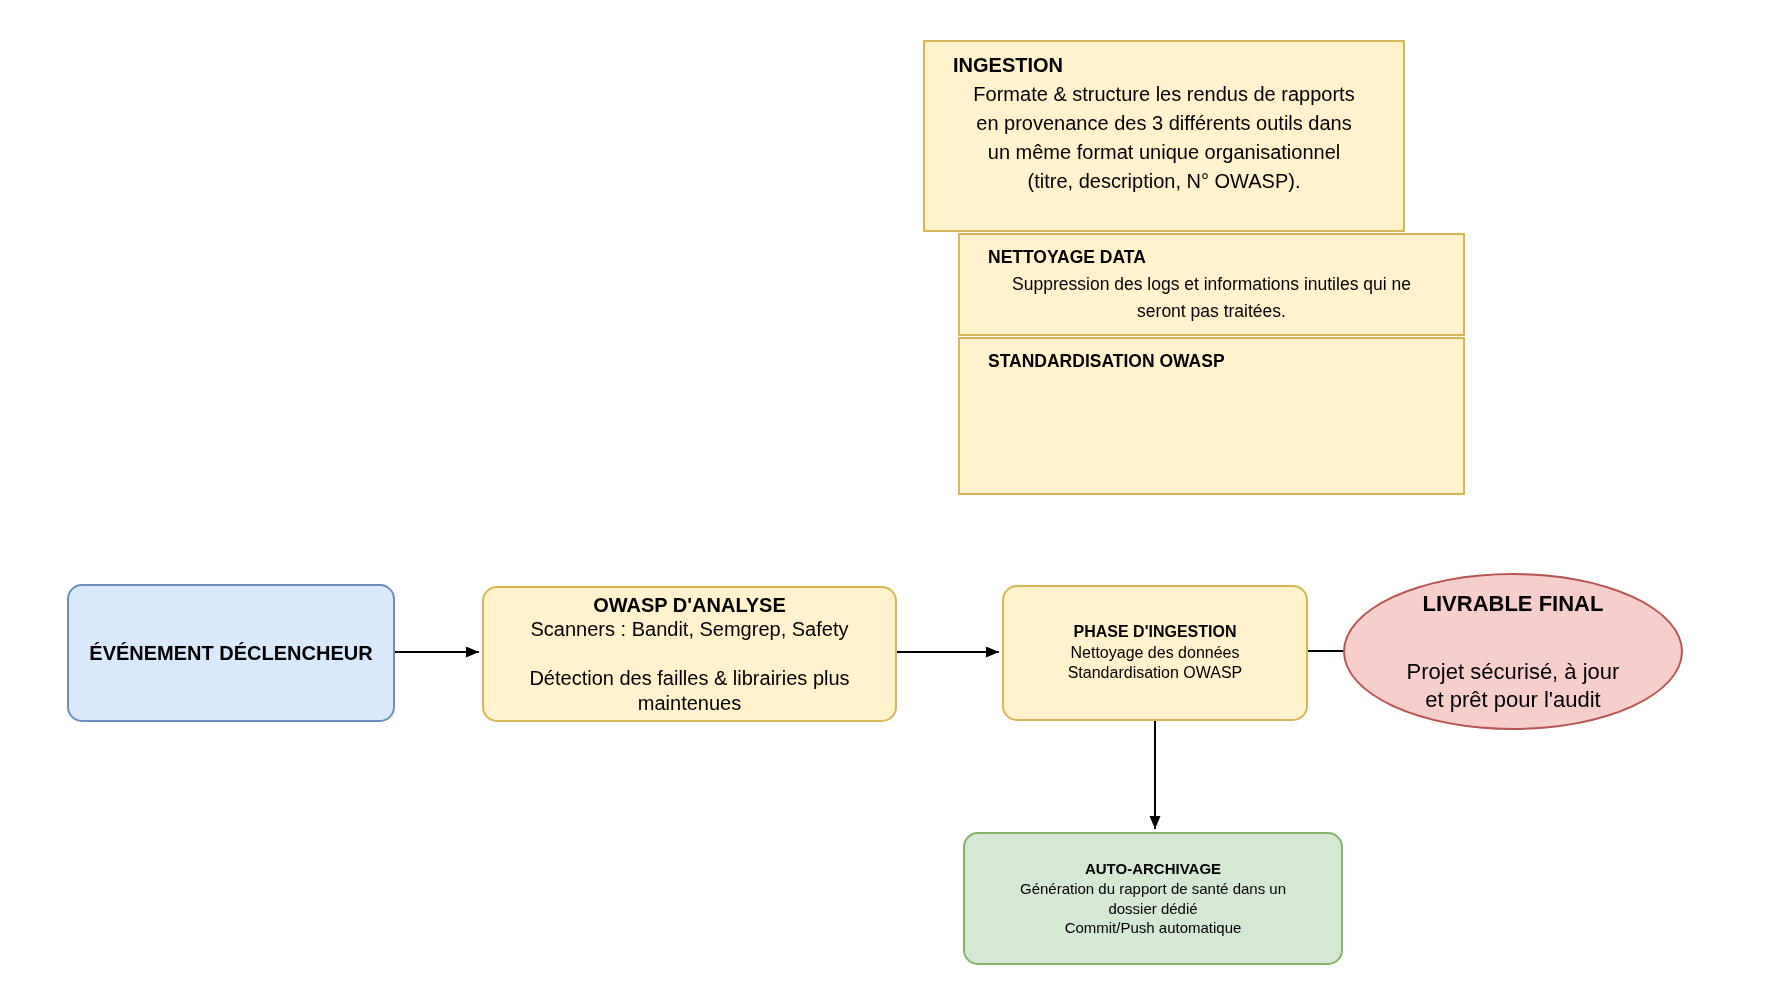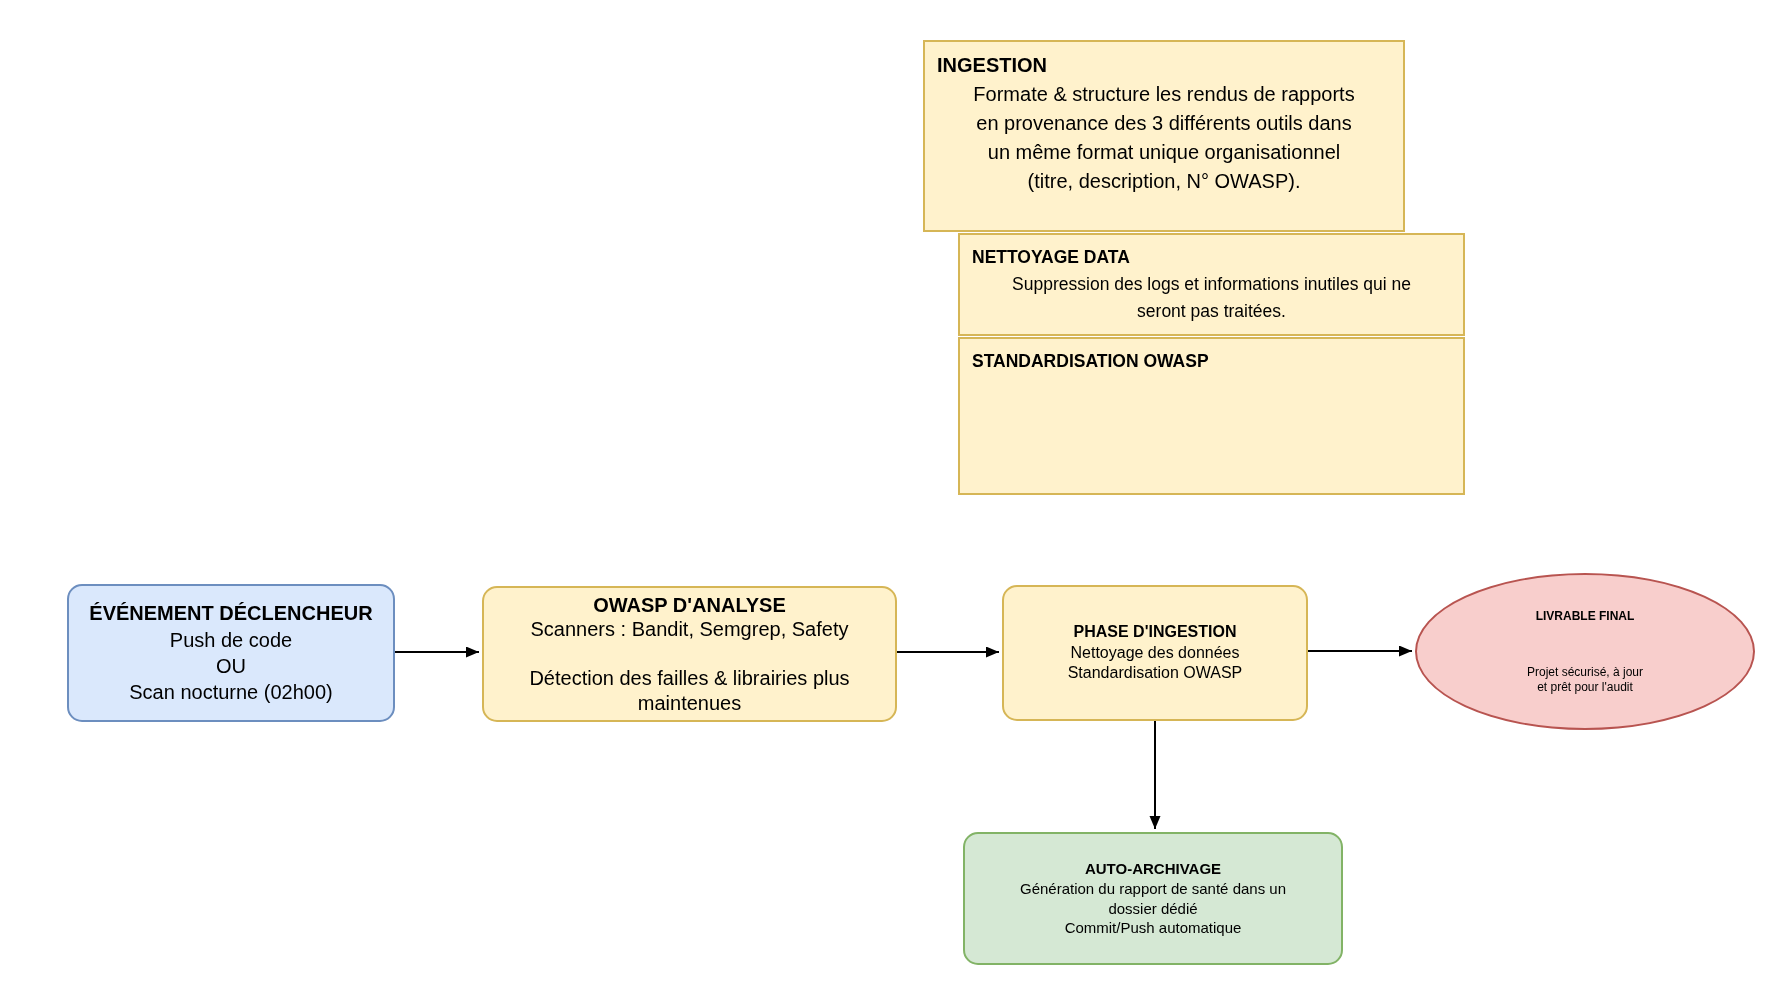--- a/index.html
+++ b/index.html
@@ -12,21 +12,21 @@
     overflow: hidden;
   }
   #canvas { position: absolute; inset: 0; width: 1777px; height: 997px; }
   #arrows { position: absolute; left: 0; top: 0; z-index: 1; }
 
   .note {
     position: absolute;
     box-sizing: border-box;
     background: var(--note-fill);
     border: 2px solid var(--note-border);
-    padding: 9px 12px;
+    padding: 9px 28px;
     z-index: 2;
     text-align: left;
   }
   .note .title { font-weight: bold; }
   .note .body  { white-space: pre-line; text-align: center; }
 
   #note-ingestion        { left: 923px; top: 40px;  width: 482px; height: 192px; font-size: 20px; line-height: 1.45; }
   #note-nettoyage        { left: 958px; top: 233px; width: 507px; height: 103px; font-size: 17.5px; line-height: 1.55; }
   #note-standardisation  { left: 958px; top: 337px; width: 507px; height: 158px; font-size: 17.5px; line-height: 1.55; }
 
@@ -54,24 +54,24 @@
     left: 482px; top: 586px; width: 415px; height: 136px;
     background: var(--phase-fill); border: 2px solid var(--phase-border);
     font-size: 20px; line-height: 1.22;
   }
   #node-ingestion-phase {
     left: 1002px; top: 585px; width: 306px; height: 136px;
     background: var(--phase-fill); border: 2px solid var(--phase-border);
     font-size: 16px; line-height: 1.28;
   }
   #node-final {
-    left: 1415px; top: 573px; width: 340px; height: 157px;
+    left: 1343px; top: 573px; width: 340px; height: 157px;
     background: var(--final-fill); border: 2px solid var(--final-border);
     border-radius: 50%;
-    font-size: 12px; line-height: 1.25; gap: 41px;
+    font-size: 22px; line-height: 1.25; gap: 41px;
   }
   #node-archive {
     left: 963px; top: 832px; width: 380px; height: 133px;
     background: var(--archive-fill); border: 2px solid var(--archive-border);
     font-size: 15px; line-height: 1.32;
   }
 </style>
 </head>
 <body>
 
@@ -102,23 +102,20 @@
     <div class="body">Suppression des logs et informations inutiles qui ne
 seront pas traitées.</div>
   </div>
 
   <div class="note" id="note-standardisation">
     <div class="title">STANDARDISATION OWASP</div>
   </div>
 
   <div class="node rounded" id="node-trigger">
     <div class="title">ÉVÉNEMENT DÉCLENCHEUR</div>
-    <div class="body">Push de code
-OU
-Scan nocturne (02h00)</div>
   </div>
 
   <div class="node rounded" id="node-analysis">
     <div class="title">OWASP D'ANALYSE</div>
     <div class="body">Scanners : Bandit, Semgrep, Safety
 
 Détection des failles &amp; librairies plus
 maintenues</div>
   </div>
 

